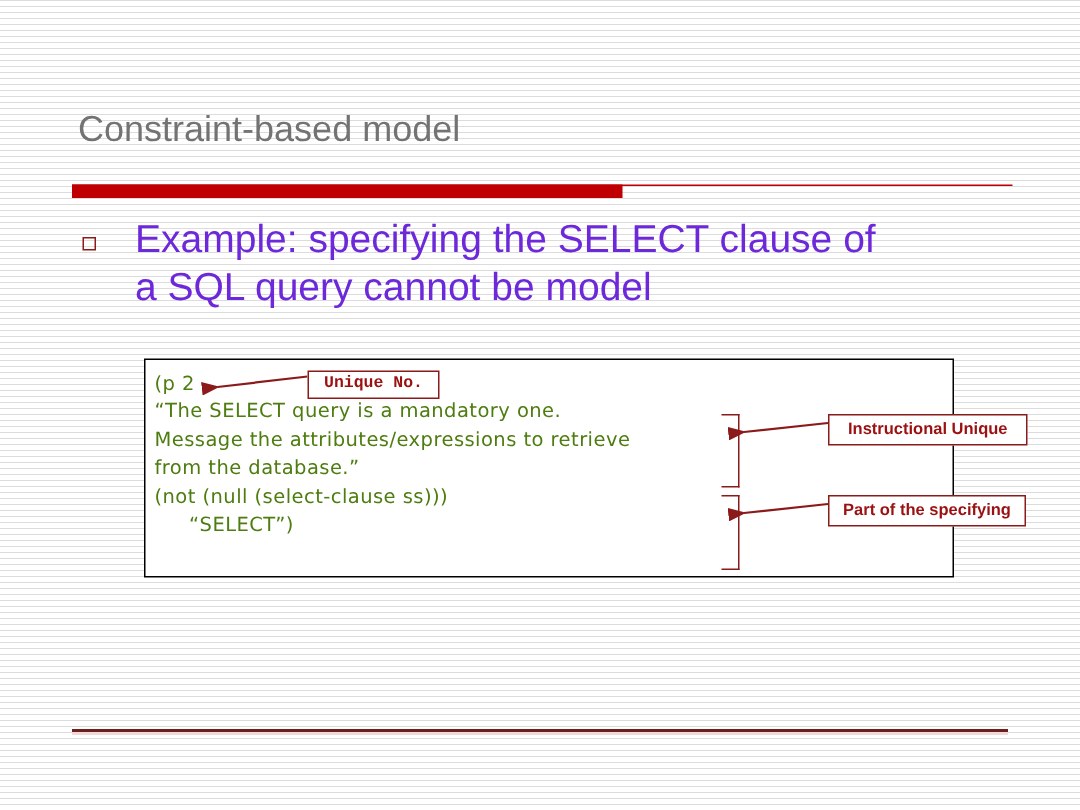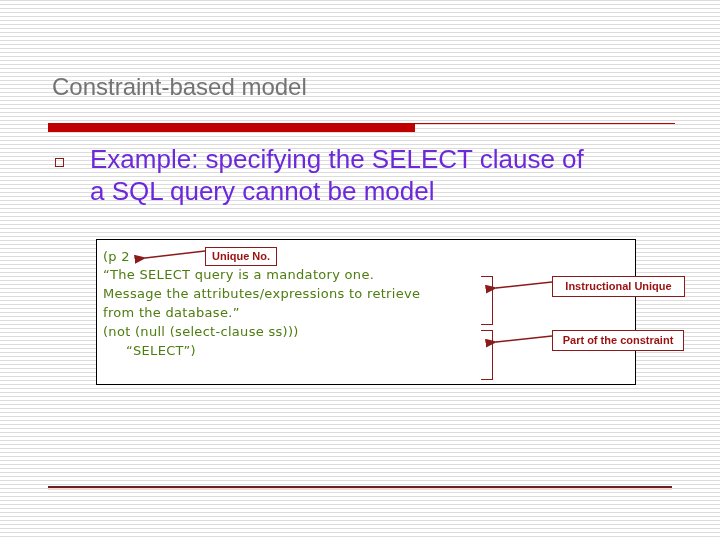--- a/index.html
+++ b/index.html
@@ -79,18 +79,18 @@
     <defs>
       <marker id="ah" markerWidth="8" markerHeight="6" refX="1" refY="3" orient="auto">
         <path d="M8,0 L0,3 L8,6 Z" fill="#8b1a1a"></path>
       </marker>
     </defs>
     <line x1="205" y1="251" x2="145" y2="258" stroke="#8b1a1a" stroke-width="1.5" marker-end="url(#ah)"></line>
     <line x1="552" y1="282" x2="496" y2="288" stroke="#8b1a1a" stroke-width="1.5" marker-end="url(#ah)"></line>
     <line x1="552" y1="336" x2="496" y2="342" stroke="#8b1a1a" stroke-width="1.5" marker-end="url(#ah)"></line>
   </svg>
 
-  <div class="label-box" style="left:205px; top:247px; width:72px; height:19px; line-height:17px;">Unique No.</div>
+  <div class="label-box" style="left:205px; top:247px; width:88px; height:19px; line-height:17px;font-family:Liberation Mono, monospace;">Unique No.</div>
   <div class="label-box" style="left:552px; top:276px; width:133px; height:21px; line-height:19px;">Instructional Unique</div>
-  <div class="label-box" style="left:552px; top:330px; width:132px; height:21px; line-height:19px;">Part of the constraint</div>
+  <div class="label-box" style="left:552px; top:330px; width:132px; height:21px; line-height:19px;">Part of the specifying</div>
 
   <div class="bottom-rule"></div>
 </div>
 
 </body></html>

